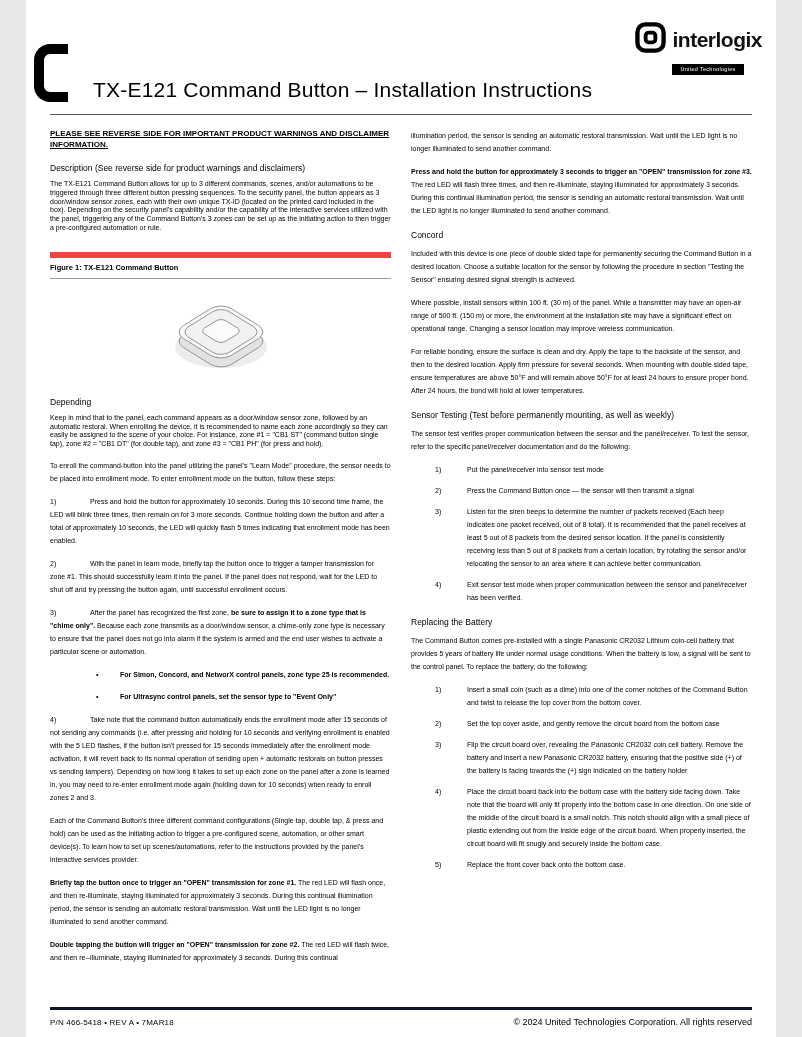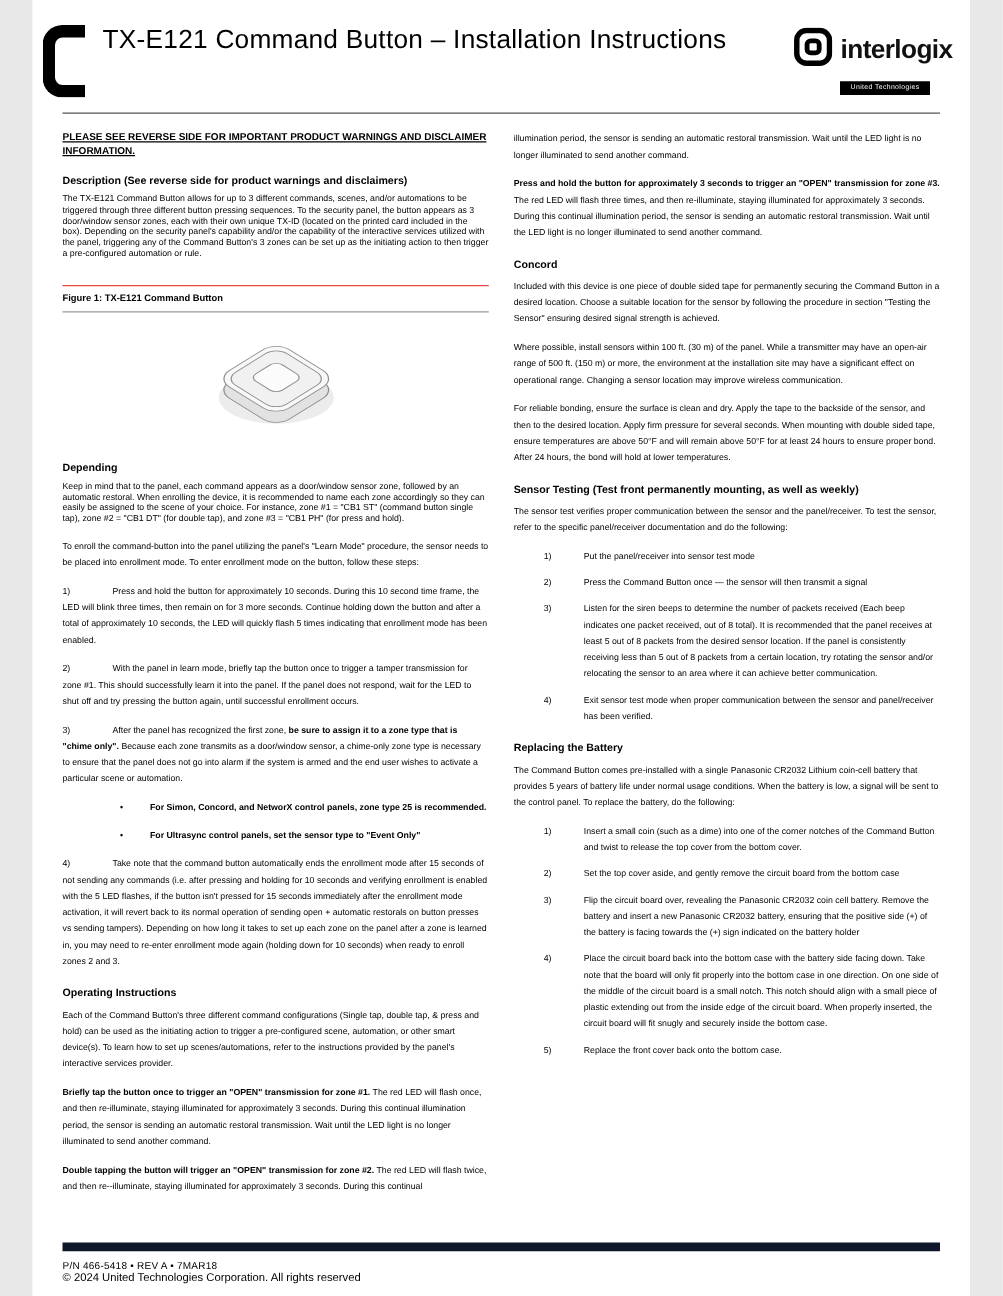--- a/index.html
+++ b/index.html
@@ -9,55 +9,55 @@
     position:relative; width:750px; height:1037px; margin:0 auto;
     background:#fff; padding:0 24px; overflow:hidden;
   }
 
   
   .brand { position:absolute; top:22px; right:14px; }
   .brand-row { display:flex; align-items:center; gap:6px; }
   .brand-name { font-size:21px; font-weight:700; letter-spacing:-0.5px; color:#111; }
   .brand-bar { display:inline-block; margin:2px 0 0 37px; background:#000; color:#fff;
                font-size:5.5px; padding:2px 8px 3px; letter-spacing:0.3px; }
-  .title-row { display:flex; align-items:flex-start; gap:14px; padding-top:20px; }
+  .title-row { display:flex; align-items:flex-end; gap:25px; padding-top:44px; }
   .bracket { width:34px; height:58px; margin-left:-16px; flex:none;
              border:10px solid #000; border-right:none; border-radius:16px 0 0 16px; }
   h1.doc-title { font-size:21px; font-weight:400; letter-spacing:0.2px; }
   .header-rule { border-bottom:1px solid #555; margin-top:12px; }
 
   
   .columns { display:flex; gap:20px; margin-top:14px; }
   .col { width:366px; font-size:7px; }
 
   .warning { font-size:8px; font-weight:700; text-decoration:underline;
              line-height:10.5px; margin-bottom:12px; }
-  h3.section { font-size:8.5px; font-weight:700; margin:13px 0 7px; }
+  h3.section { font-size:8.5px; font-weight:400; margin:13px 0 7px; }
   .tight { line-height:8.8px; margin-bottom:10px; }
   .para { line-height:13px; margin-bottom:10px; }
   .step .stepnum { display:inline-block; width:40px; }
   b.lead { font-weight:700; }
 
-  .figcap { font-weight:700; font-size:7.5px; border-top:1px solid #ef4444;
+  .figcap { font-weight:700; font-size:7.5px; border-top:6px solid #ef4444;
             border-bottom:1px solid #999; padding:5px 0 6px; margin:19px 0 6px; }
   .figure { text-align:center; margin:2px 0 6px; }
 
   .bullets { padding-left:46px; margin:0 0 10px; }
   .bullet { display:flex; font-weight:700; line-height:13px; margin-bottom:9px; }
   .bdot { width:24px; flex:none; }
 
   .hlist { margin-left:24px; }
   .hitem { display:flex; line-height:13px; margin-bottom:8px; }
   .hnum { flex:none; width:32px; }
   .htext { flex:1; }
 
   
   .footer { position:absolute; left:24px; right:24px; bottom:10px;
-            border-top:7px solid #0f172a; padding-top:7px;
-            display:flex; justify-content:space-between; align-items:baseline;flex-direction:column; }
+            border-top:3px solid #0f172a; padding-top:7px;
+            display:flex; justify-content:space-between; align-items:baseline; }
   .footer-left { font-size:8px; letter-spacing:0.2px; }
   .footer-right { font-size:9px; }
 </style>
 </head>
 <body>
 
 <div class="page">
 
   <div class="brand">
     <div class="brand-row">
@@ -117,41 +117,40 @@
             <span class="btext">For Simon, Concord, and NetworX control panels, zone type 25 is recommended.</span>
           </p>
         <p class="bullet">
             <span class="bdot">•</span>
             <span class="btext">For Ultrasync control panels, set the sensor type to "Event Only"</span>
           </p>
       </div>
 
       <p class="para step"><span class="stepnum">4)</span><span>Take note that the command button automatically ends the enrollment mode after 15 seconds of not sending any commands (i.e. after pressing and holding for 10 seconds and verifying enrollment is enabled with the 5 LED flashes, if the button isn't pressed for 15 seconds immediately after the enrollment mode activation, it will revert back to its normal operation of sending open + automatic restorals on button presses vs sending tampers). Depending on how long it takes to set up each zone on the panel after a zone is learned in, you may need to re-enter enrollment mode again (holding down for 10 seconds) when ready to enroll zones 2 and 3.</span></p>
 
-      <h3 class="section">Operating Instructions</h3>
       <p class="para">Each of the Command Button's three different command configurations (Single tap, double tap, &amp; press and hold) can be used as the initiating action to trigger a pre-configured scene, automation, or other smart device(s). To learn how to set up scenes/automations, refer to the instructions provided by the panel's interactive services provider.</p>
 
       <p class="para"><b class="lead">Briefly tap the button once to trigger an "OPEN" transmission for zone #1.</b><span> The red LED will flash once, and then re-illuminate, staying illuminated for approximately 3 seconds. During this continual illumination period, the sensor is sending an automatic restoral transmission. Wait until the LED light is no longer illuminated to send another command.</span></p>
 
       <p class="para"><b class="lead">Double tapping the button will trigger an "OPEN" transmission for zone #2.</b><span> The red LED will flash twice, and then re--illuminate, staying illuminated for approximately 3 seconds. During this continual</span></p>
 
     </section>
 
     <section class="col">
 
       <p class="para">illumination period, the sensor is sending an automatic restoral transmission. Wait until the LED light is no longer illuminated to send another command.</p>
 
       <p class="para"><b class="lead">Press and hold the button for approximately 3 seconds to trigger an "OPEN" transmission for zone #3.</b><span> The red LED will flash three times, and then re-illuminate, staying illuminated for approximately 3 seconds. During this continual illumination period, the sensor is sending an automatic restoral transmission. Wait until the LED light is no longer illuminated to send another command.</span></p>
 
       <h3 class="section">Concord</h3>
       <p class="para">Included with this device is one piece of double sided tape for permanently securing the Command Button in a desired location. Choose a suitable location for the sensor by following the procedure in section "Testing the Sensor" ensuring desired signal strength is achieved.</p>
       <p class="para">Where possible, install sensors within 100 ft. (30 m) of the panel. While a transmitter may have an open-air range of 500 ft. (150 m) or more, the environment at the installation site may have a significant effect on operational range. Changing a sensor location may improve wireless communication.</p>
       <p class="para"> For reliable bonding, ensure the surface is clean and dry. Apply the tape to the backside of the sensor, and then to the desired location. Apply firm pressure for several seconds. When mounting with double sided tape, ensure temperatures are above 50°F and will remain above 50°F for at least 24 hours to ensure proper bond. After 24 hours, the bond will hold at lower temperatures.</p>
 
-      <h3 class="section">Sensor Testing (Test front permanently mounting, as well as weekly)</h3>
+      <h3 class="section">Sensor Testing (Test before permanently mounting, as well as weekly)</h3>
       <p class="para">The sensor test verifies proper communication between the sensor and the panel/receiver. To test the sensor, refer to the specific panel/receiver documentation and do the following:</p>
 
       <div class="hlist">
         <div class="hitem">
             <span class="hnum">1)</span>
             <span class="htext">Put the panel/receiver into sensor test mode</span>
           </div>
         <div class="hitem">
             <span class="hnum">2)</span>
             <span class="htext">Press the Command Button once — the sensor will then transmit a signal</span>

